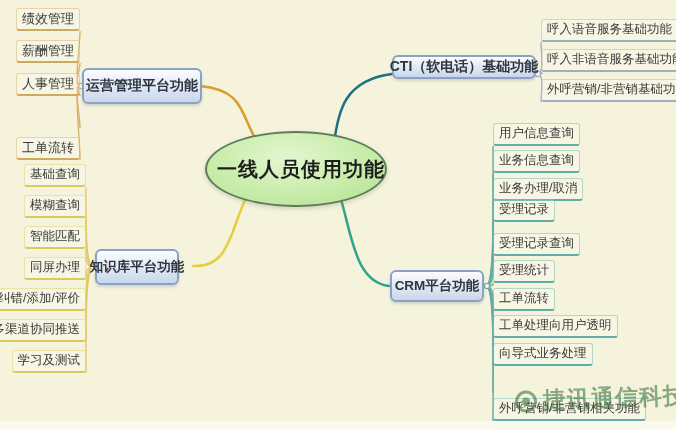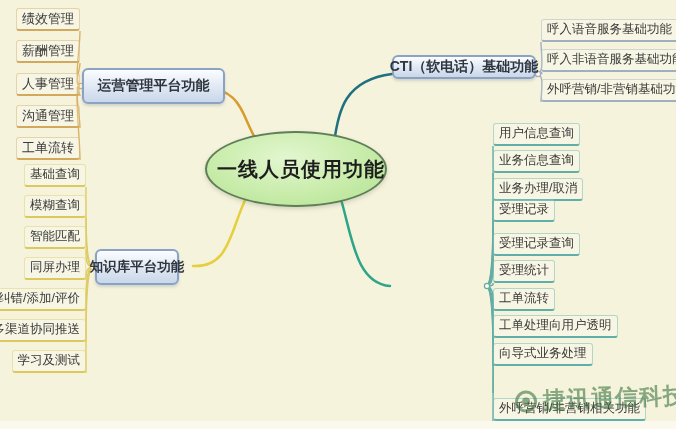--- a/index.html
+++ b/index.html
@@ -27,21 +27,21 @@
 
   
   .branch-box{
     position:absolute;box-sizing:border-box;
     background:linear-gradient(180deg,#fbfdff 0%,#e4ebf5 45%,#c9d7ea 100%);
     border:2px solid #8aa2c4;border-radius:6px;
     box-shadow:0 2px 3px rgba(100,115,140,.25);
     display:flex;align-items:center;justify-content:center;
     color:#2f3640;font-weight:600;white-space:nowrap;
   }
-  .bb-ops {left:82px; top:68px; width:143px;height:36px;font-size:14px;}
+  .bb-ops {left:82px; top:68px; width:120px;height:36px;font-size:14px;}
   .bb-cti {left:392px;top:55px; width:144px;height:24px;font-size:14px;}
   .bb-kb  {left:95px; top:249px;width:84px;height:36px;font-size:13.5px;}
   .bb-crm {left:390px;top:270px;width:94px; height:32px;font-size:13.5px;}
 
   
   .leaf{
     position:absolute;box-sizing:border-box;height:23px;line-height:19px;
     font-size:12.5px;color:#3a3a3a;white-space:nowrap;
     padding:0 5px;border-radius:3px;background:rgba(255,255,255,.18);
   }
@@ -125,25 +125,27 @@
 
   <div class="branch-box bb-ops">
     <span>运营管理平台功能</span>
   </div>
   <div class="branch-box bb-cti">
     <span>CTI（软电话）基础功能</span>
   </div>
   <div class="branch-box bb-kb">
     <span>知识库平台功能</span>
   </div>
+  <div class="branch-box bb-crm">
+    <span>CRM平台功能</span>
+  </div>
 
   <div class="leaf l-ops" style="top:8px">绩效管理</div>
   <div class="leaf l-ops" style="top:40px">薪酬管理</div>
   <div class="leaf l-ops" style="top:73px">人事管理</div>
-  <div class="leaf l-ops" style="top:105px">沟通管理</div>
   <div class="leaf l-ops" style="top:137px">工单流转</div>
 
   <div class="leaf l-cti" style="top:19px">呼入语音服务基础功能</div>
   <div class="leaf l-cti" style="top:49px">呼入非语音服务基础功能</div>
   <div class="leaf l-cti" style="top:79px">外呼营销/非营销基础功能</div>
 
   <div class="leaf l-kb" style="top:164px">基础查询</div>
   <div class="leaf l-kb" style="top:195px">模糊查询</div>
   <div class="leaf l-kb" style="top:226px">智能匹配</div>
   <div class="leaf l-kb" style="top:257px">同屏办理</div>

